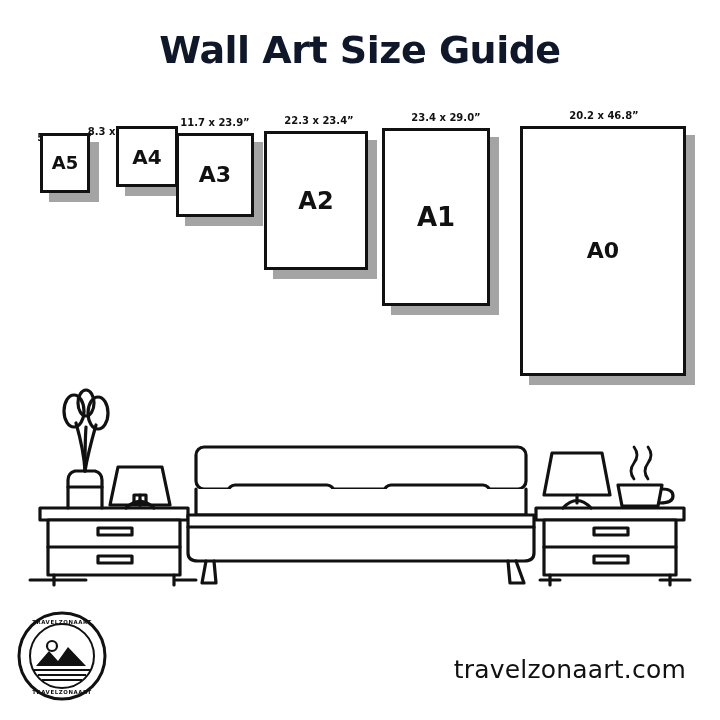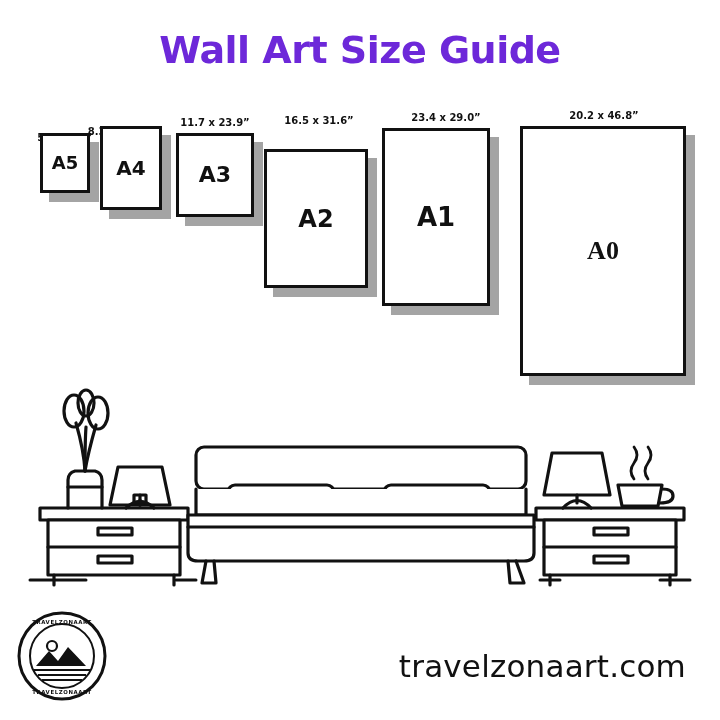--- a/index.html
+++ b/index.html
@@ -23,21 +23,21 @@
   
   #title {
     position: absolute;
     top: 28px;
     left: 0;
     width: 720px;
     text-align: center;
     font-size: 38px;
     font-weight: 800;
     letter-spacing: -0.5px;
-    color: #6d28d9;
+    color: #0f172a;
   }
 
   
   #frames {
     position: absolute;
     left: 0;
     top: 0;
     width: 720px;
     height: 400px;
   }
@@ -76,21 +76,21 @@
     top: 375px;
     width: 720px;
     height: 225px;
   }
 
   
   #footer-site {
     position: absolute;
     right: 34px;
     bottom: 36px;
-    font-size: 31px;
+    font-size: 25px;
     font-weight: 500;
     color: #111111;
     letter-spacing: 0.2px;
   }
   #logo {
     position: absolute;
     left: 16px;
     bottom: 18px;
     width: 92px;
     height: 92px;
@@ -107,50 +107,50 @@
 
     <div class="frame-group">
       <div class="frame-label" style="left:32px; top:132px; width:66px;">5.8 x 8.3”</div>
       <div class="frame-box" style="left:40px; top:133px; width:50px; height:60px;">
         <span class="frame-name" style="font-size:18px;">A5</span>
       </div>
     </div>
 
     <div class="frame-group">
       <div class="frame-label" style="left:72px; top:110px; width:94px;margin-top:16px;">8.3 x 11.7”</div>
-      <div class="frame-box" style="left:100px; top:126px; width:62px; height:84px;">
+      <div class="frame-box" style="left:116px; top:126px; width:62px; height:61px;">
         <span class="frame-name" style="font-size:20px;">A4</span>
       </div>
     </div>
 
     <div class="frame-group">
       <div class="frame-label" style="left:163px; top:117px; width:104px;">11.7 x 23.9”</div>
       <div class="frame-box" style="left:176px; top:133px; width:78px; height:84px;">
         <span class="frame-name" style="font-size:22px;">A3</span>
       </div>
     </div>
 
     <div class="frame-group">
-      <div class="frame-label" style="left:259px; top:115px; width:120px;">16.5 x 31.6”</div>
-      <div class="frame-box" style="left:264px; top:131px; width:104px; height:139px;margin-top:18px;">
+      <div class="frame-label" style="left:259px; top:115px; width:120px;">22.3 x 23.4”</div>
+      <div class="frame-box" style="left:264px; top:131px; width:104px; height:139px;">
         <span class="frame-name" style="font-size:24px;">A2</span>
       </div>
     </div>
 
     <div class="frame-group">
       <div class="frame-label" style="left:382px; top:112px; width:128px;">23.4 x 29.0”</div>
       <div class="frame-box" style="left:382px; top:128px; width:108px; height:178px;">
         <span class="frame-name" style="font-size:26px;">A1</span>
       </div>
     </div>
 
     <div class="frame-group">
       <div class="frame-label" style="left:519px; top:110px; width:170px;">20.2 x 46.8”</div>
       <div class="frame-box" style="left:520px; top:126px; width:166px; height:250px;">
-        <span class="frame-name" style="font-size:26px;font-family:Liberation Serif, serif;">A0</span>
+        <span class="frame-name" style="font-size:22px;">A0</span>
       </div>
     </div>
 
   </div>
 
   <div id="scene">
     <svg width="720" height="225" viewBox="0 0 720 225" xmlns="http://www.w3.org/2000/svg" fill="none" stroke="#111111" stroke-width="3.2" stroke-linecap="round" stroke-linejoin="round">
 
       <g stroke-width="3">
         <line x1="30" y1="205" x2="86" y2="205"></line>

